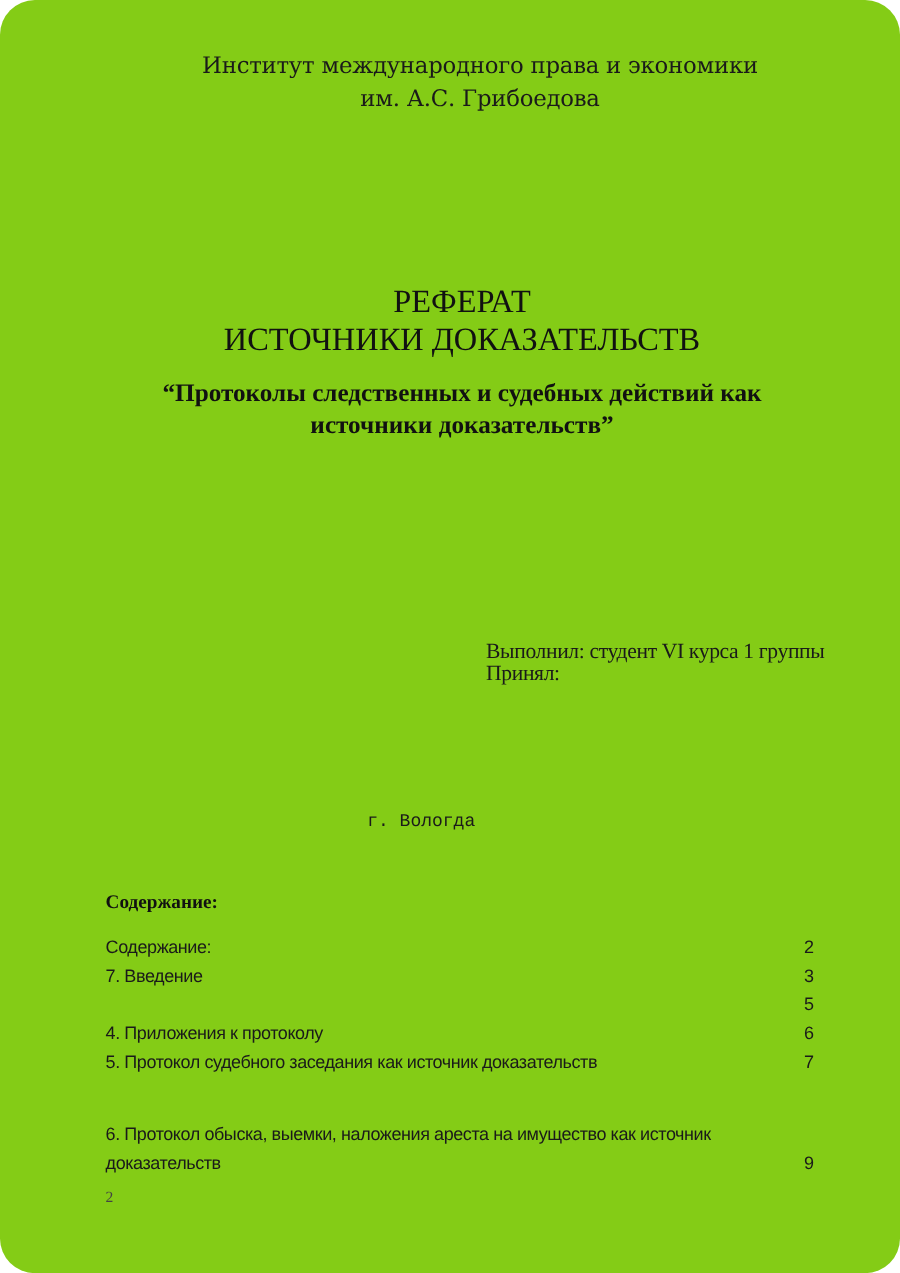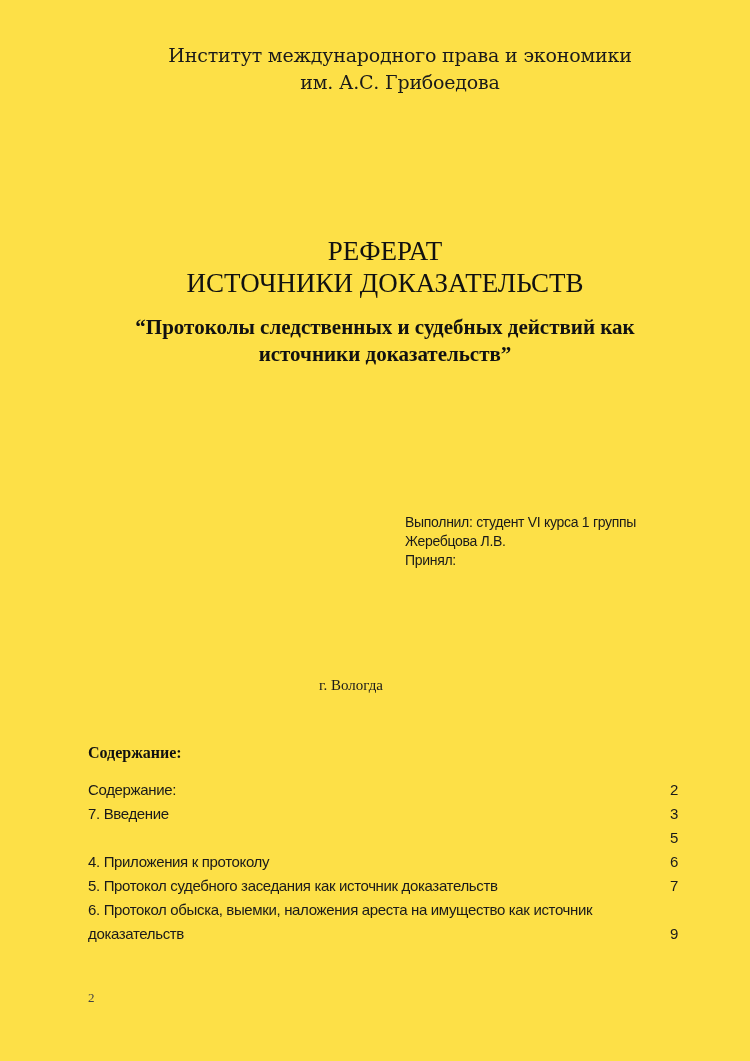--- a/index.html
+++ b/index.html
@@ -12,21 +12,22 @@
       height: 1061px;
       position: relative;
       overflow: hidden;
       color: #1a1a1a;
       font-family: "Liberation Serif", "DejaVu Serif", serif;
     }
     .page {
       position: absolute;
       left: 0; top: 0;
       width: 750px; height: 1061px;
-      background: #fde047;
+      background: #84cc16;
+      border-radius: 29px;
     }
     .institute {
       position: absolute;
       left: 0; width: 800px;
       top: 42px;
       text-align: center;
       font-family: "DejaVu Serif", "Liberation Serif", serif;
       font-size: 19px;
       line-height: 27px;
       letter-spacing: -0.2px;
@@ -50,34 +51,34 @@
       text-align: center;
       font-family: "Liberation Serif", serif;
       font-weight: bold;
       font-size: 21px;
       line-height: 27px;
       color: #111;
     }
     .author-block {
       position: absolute;
       left: 405px;
-      top: 513px;
-      font-family: Liberation Sans, sans-serif;
-      font-size: 14px;
+      top: 533px;
+      font-family: Liberation Serif, serif;
+      font-size: 18px;
       line-height: 19px;
       letter-spacing: -0.3px;
       color: #1a1a1a;
       white-space: nowrap;
     }
     .city-block {
       position: absolute;
       left: 0; width: 702px;
       top: 676px;
       text-align: center;
-      font-family: Liberation Serif, serif;
+      font-family: Liberation Mono, monospace;
       font-size: 15px;
       line-height: 18px;
       color: #1a1a1a;
     }
     .toc-heading {
       position: absolute;
       left: 88px;
       top: 743px;
       font-family: "Liberation Serif", serif;
       font-weight: bold;
@@ -97,20 +98,21 @@
     }
     .toc-row {
       position: relative;
       height: 24px;
       line-height: 24px;
       white-space: nowrap;
     }
     .toc-row.multiline {
       height: 48px;
       white-space: normal;
+      margin-top: 36px;
     }
     .toc-row .label {
       display: inline-block;
       max-width: 560px;
     }
     .toc-row.multiline .label {
       width: 560px;
       line-height: 24px;
     }
     .toc-row .page-num {
@@ -143,21 +145,20 @@
     <div>ИСТОЧНИКИ ДОКАЗАТЕЛЬСТВ</div>
   </div>
 
   <div class="subtitle">
     <div>“Протоколы следственных и судебных действий как</div>
     <div>источники доказательств”</div>
   </div>
 
   <div class="author-block">
     <div>Выполнил: студент  VI курса 1 группы</div>
-    <div>Жеребцова Л.В.</div>
     <div>Принял:</div>
   </div>
 
   <div class="city-block">
     <div>г. Вологда</div>
   </div>
 
   <div class="toc-heading">Содержание:</div>
 
   <div class="toc">

